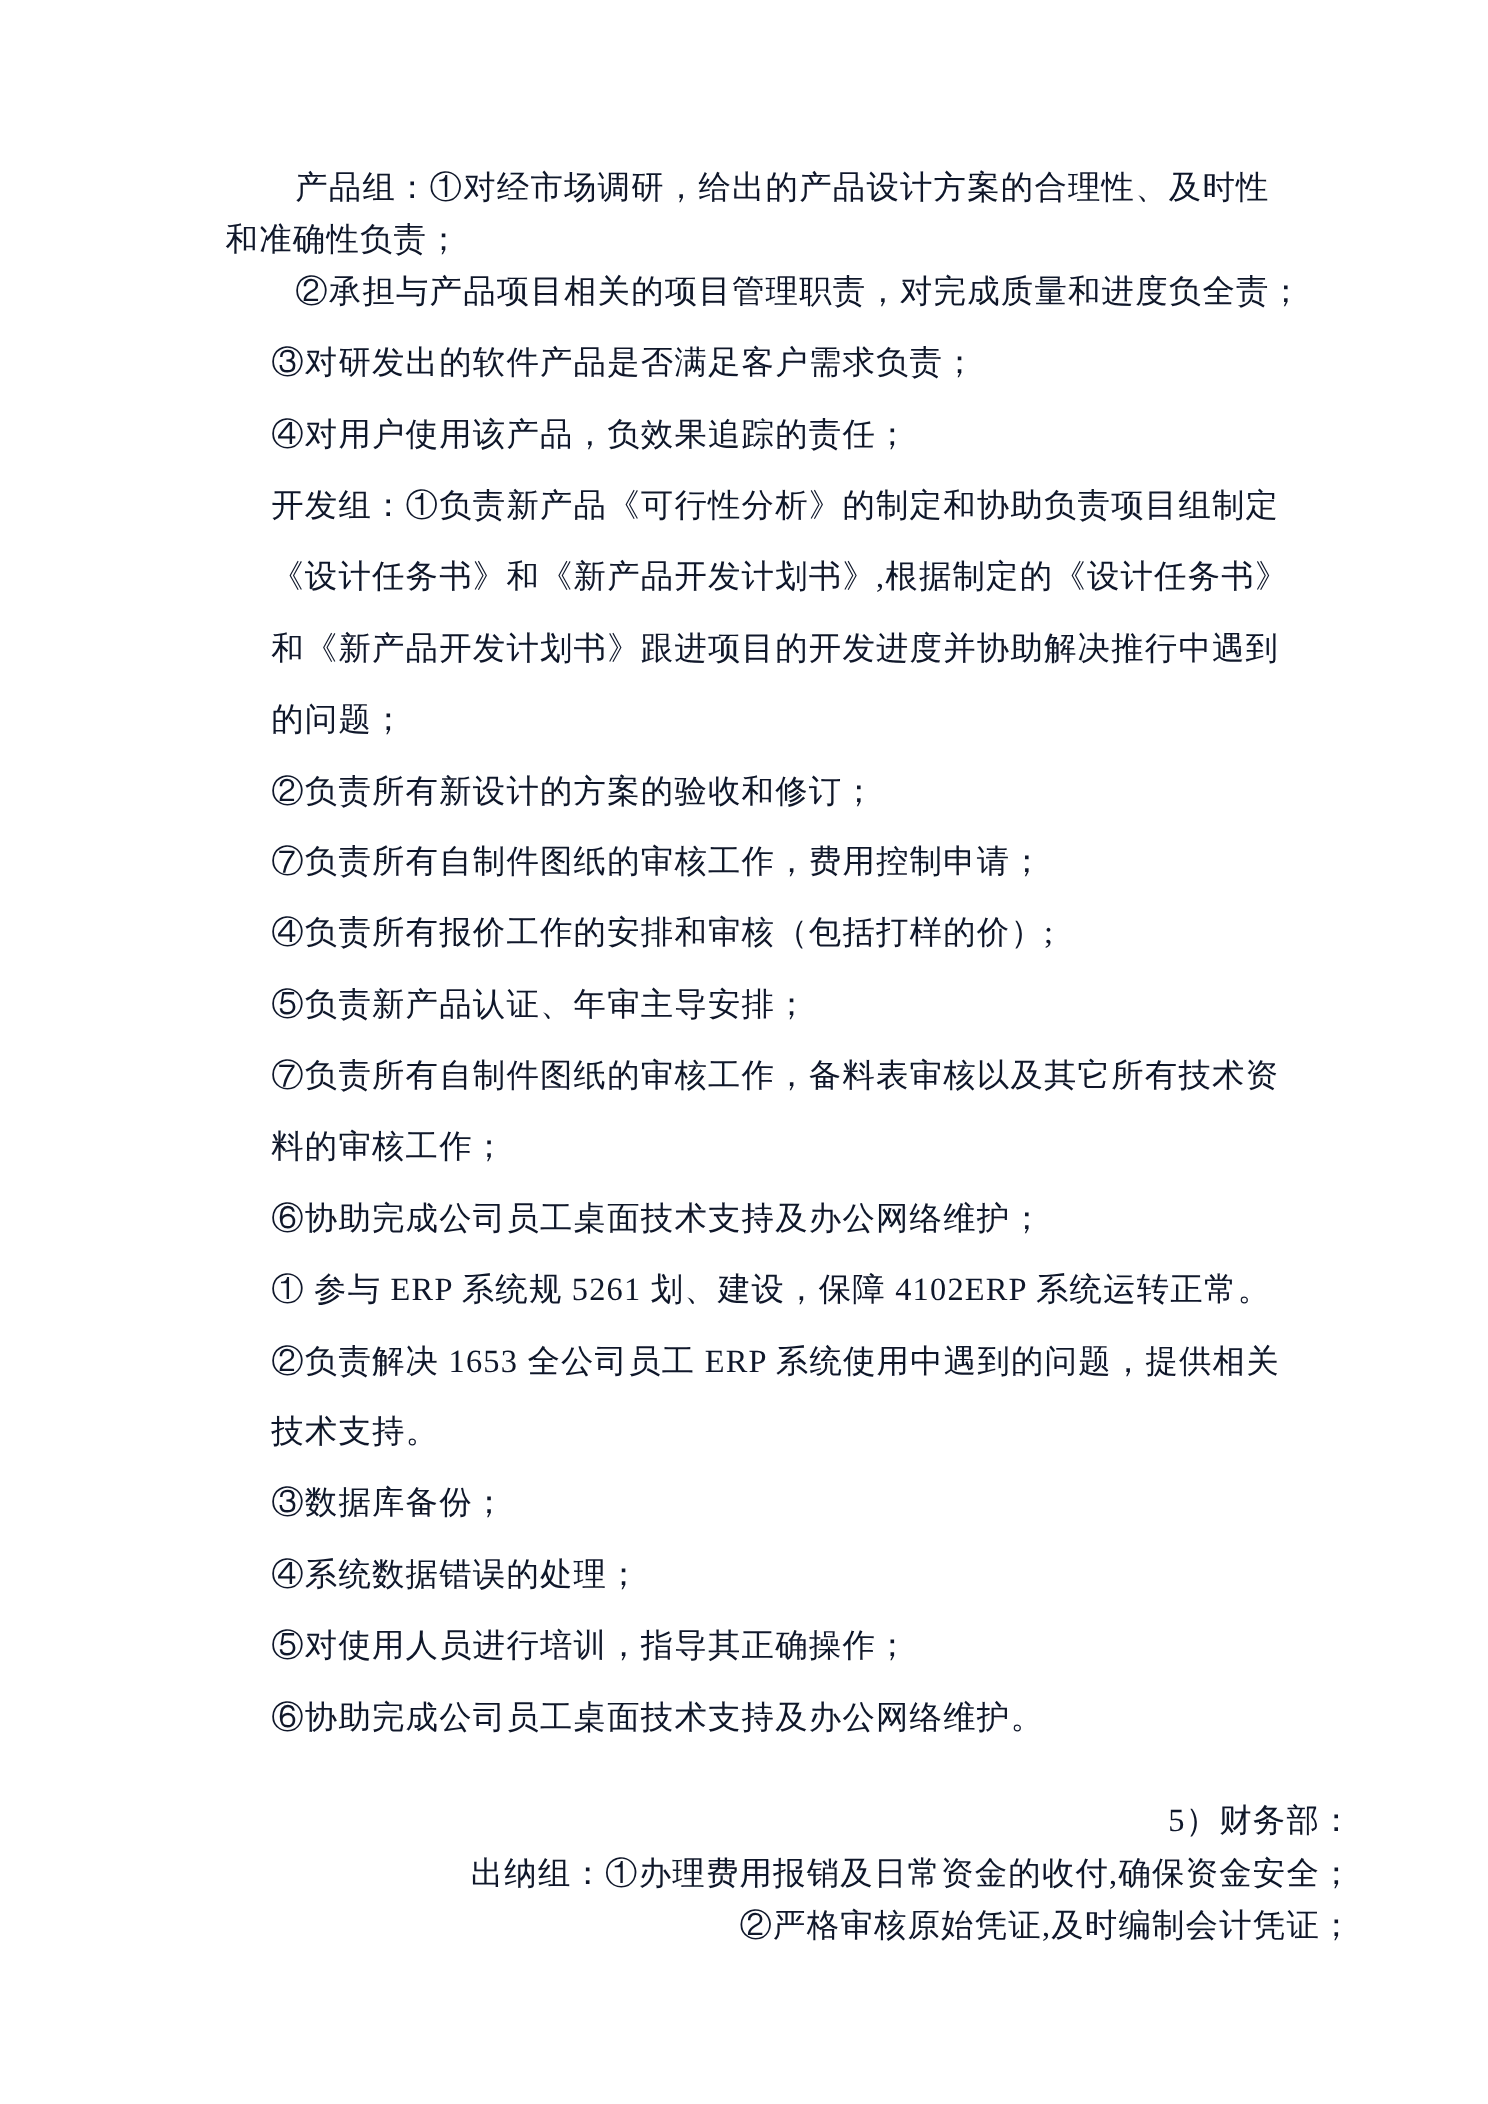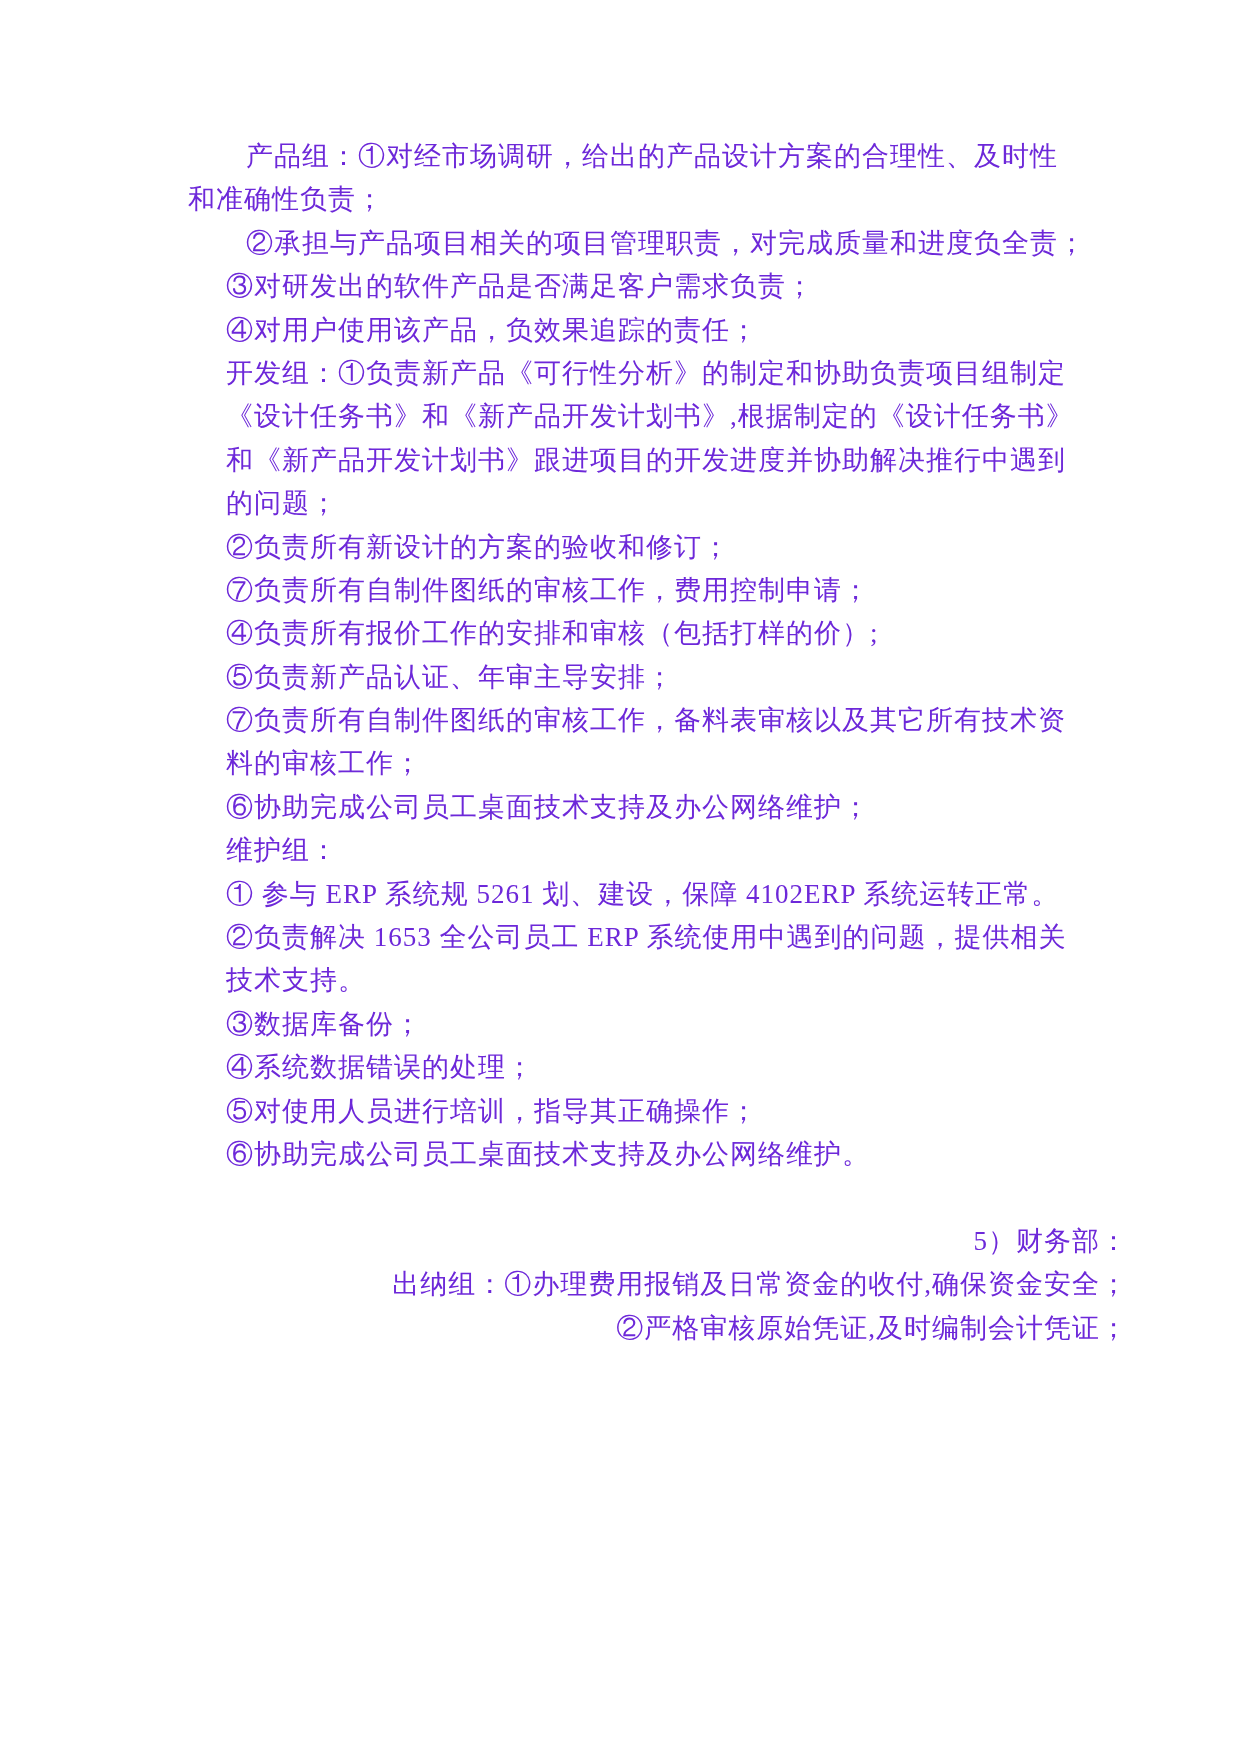--- a/index.html
+++ b/index.html
@@ -7,38 +7,38 @@
     padding: 0;
     background: #ffffff;
   }
   .page {
     position: relative;
     width: 1240px;
     height: 1753px;
     background: #ffffff;
     overflow: hidden;
     font-family: "Liberation Serif", "DejaVu Serif", serif;
-    color: #6d28d9;
+    color: #0f172a;
   }
   .content {
     position: absolute;
     left: 188px;
     top: 135px;
     width: 940px;
   }
   .line {
     font-size: 27px;
     letter-spacing: 1px;
     line-height: 43.4px;
     height: 43.4px;
     white-space: pre;
     font-weight: 400;
   }
   .indent0 { padding-left: 0; }
-  .indent1 { padding-left: 38px; }
+  .indent1 { padding-left: 38px; margin-top: 16px; }
   .indent2 { padding-left: 58px; }
   .indent3 { padding-left: 46px; text-align: right; }
   .blank   { padding-left: 0; }
 </style>
 </head>
 <body>
 
 <div class="page">
   <div class="content" id="doc-body">
       <div class="line indent2">产品组：①对经市场调研，给出的产品设计方案的合理性、及时性</div>
@@ -50,21 +50,20 @@
       <div class="line indent1">《设计任务书》和《新产品开发计划书》,根据制定的《设计任务书》</div>
       <div class="line indent1">和《新产品开发计划书》跟进项目的开发进度并协助解决推行中遇到</div>
       <div class="line indent1">的问题；</div>
       <div class="line indent1">②负责所有新设计的方案的验收和修订；</div>
       <div class="line indent1">⑦负责所有自制件图纸的审核工作，费用控制申请；</div>
       <div class="line indent1">④负责所有报价工作的安排和审核（包括打样的价）;</div>
       <div class="line indent1">⑤负责新产品认证、年审主导安排；</div>
       <div class="line indent1">⑦负责所有自制件图纸的审核工作，备料表审核以及其它所有技术资</div>
       <div class="line indent1">料的审核工作；</div>
       <div class="line indent1">⑥协助完成公司员工桌面技术支持及办公网络维护；</div>
-      <div class="line indent1">维护组：</div>
       <div class="line indent1">① 参与 ERP 系统规 5261 划、建设，保障 4102ERP 系统运转正常。</div>
       <div class="line indent1">②负责解决 1653 全公司员工 ERP 系统使用中遇到的问题，提供相关</div>
       <div class="line indent1">技术支持。</div>
       <div class="line indent1">③数据库备份；</div>
       <div class="line indent1">④系统数据错误的处理；</div>
       <div class="line indent1">⑤对使用人员进行培训，指导其正确操作；</div>
       <div class="line indent1">⑥协助完成公司员工桌面技术支持及办公网络维护。</div>
       <div class="line blank"></div>
       <div class="line indent3">5）财务部：</div>
       <div class="line indent3">出纳组：①办理费用报销及日常资金的收付,确保资金安全；</div>

